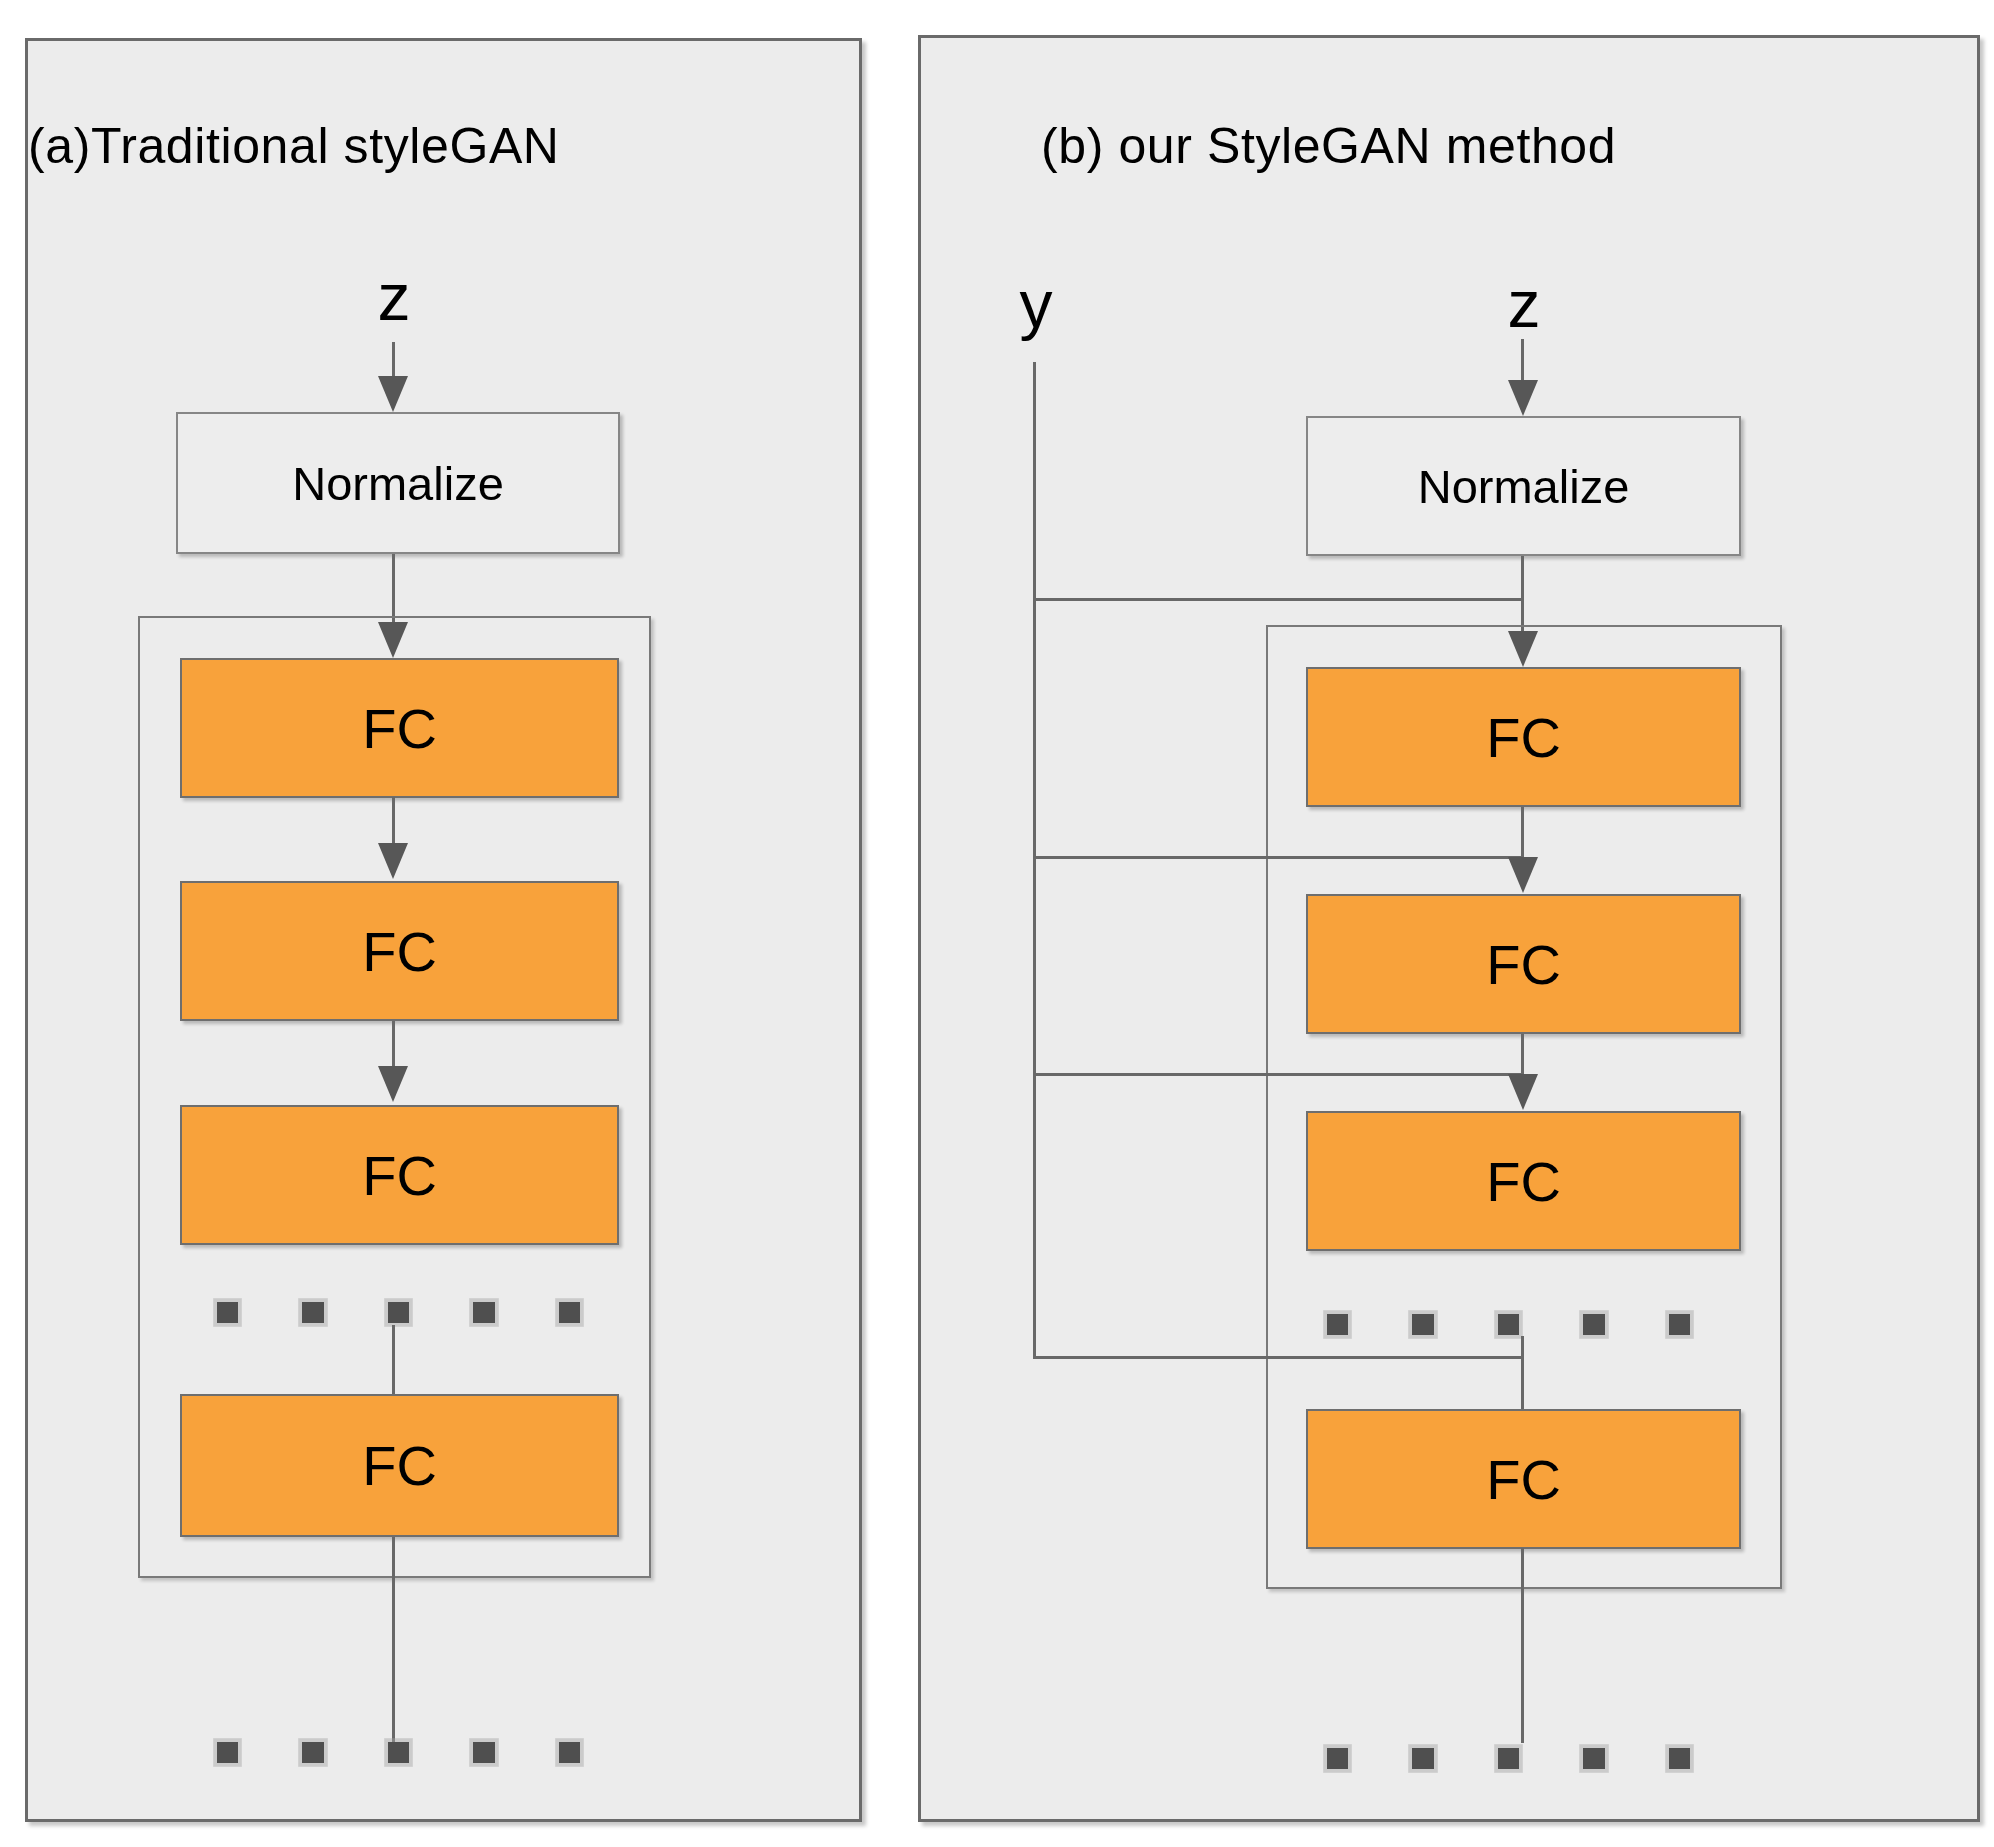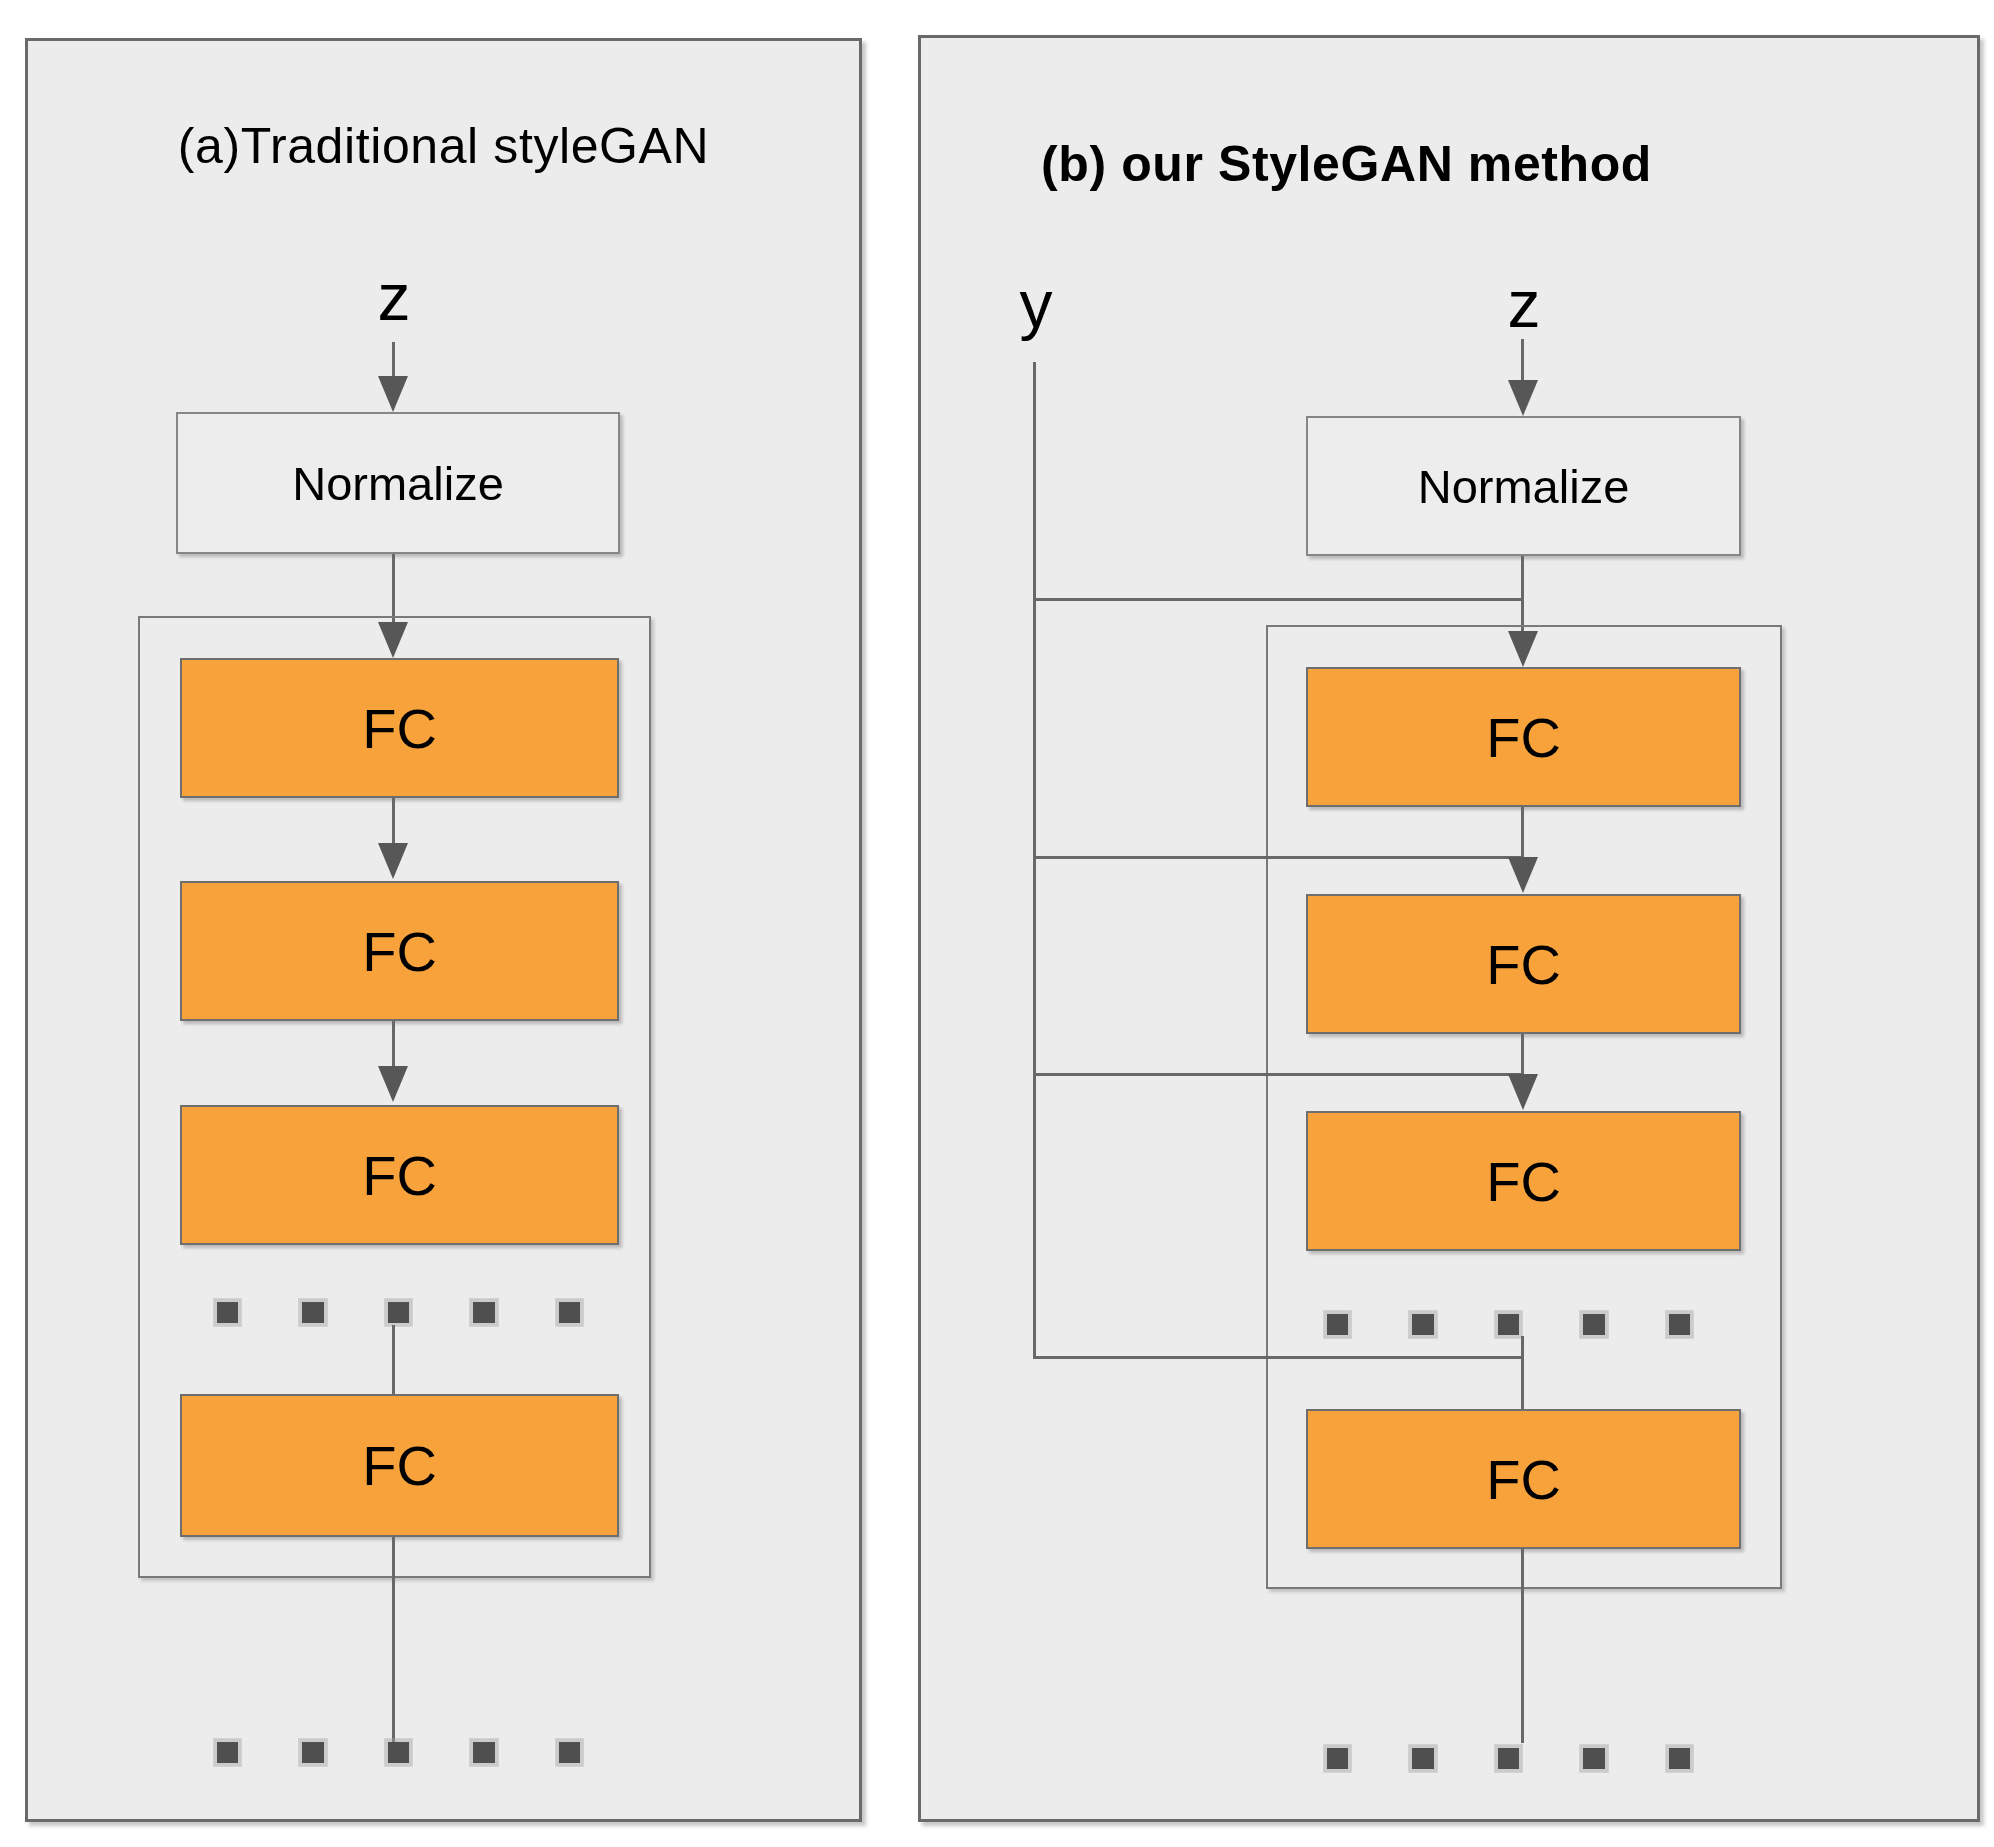--- a/index.html
+++ b/index.html
@@ -43,21 +43,21 @@
   .dot{
     width:21.4px;height:21.4px;background:#4f4f4f;
     box-shadow:0 0 0 3.8px rgba(165,165,165,0.45);
   }
 </style>
 </head>
 <body>
 
 <div class="panel" style="left:25px;top:38px;width:837px;height:1784px;">
 
-  <div class="panel-title" style="left:0;top:76px;width:100%;text-align:center;">(a)Traditional styleGAN</div>
+  <div class="panel-title" style="left:0;top:76px;width:100%;">(a)Traditional styleGAN</div>
 
   <div class="io-label" style="left:366px;top:223px;">z</div>
 
   <div class="vline" style="left:364px;top:301px;height:36px;"></div>
   <div class="arrow-down" style="left:350px;top:335px;"></div>
 
   <div class="node normalize" style="left:148px;top:371px;width:444px;height:142px;">
     <span>Normalize</span>
   </div>
 
@@ -104,21 +104,21 @@
     <span class="dot"></span>
     <span class="dot"></span>
     <span class="dot"></span>
     <span class="dot"></span>
     <span class="dot"></span>
   </div>
 </div>
 
 <div class="panel" style="left:918px;top:35px;width:1062px;height:1787px;">
 
-  <div class="panel-title" style="left:120px;top:97px;font-weight:bold;">(b) our StyleGAN method</div>
+  <div class="panel-title" style="left:120px;top:79px;">(b) our StyleGAN method</div>
 
   <div class="io-label" style="left:115px;top:233px;">y</div>
 
   <div class="io-label" style="left:603px;top:233px;">z</div>
 
   <div class="vline" style="left:112px;top:324px;height:997px;"></div>
 
   <div class="vline" style="left:600px;top:301px;height:43px;"></div>
   <div class="arrow-down" style="left:587px;top:342px;"></div>
 

